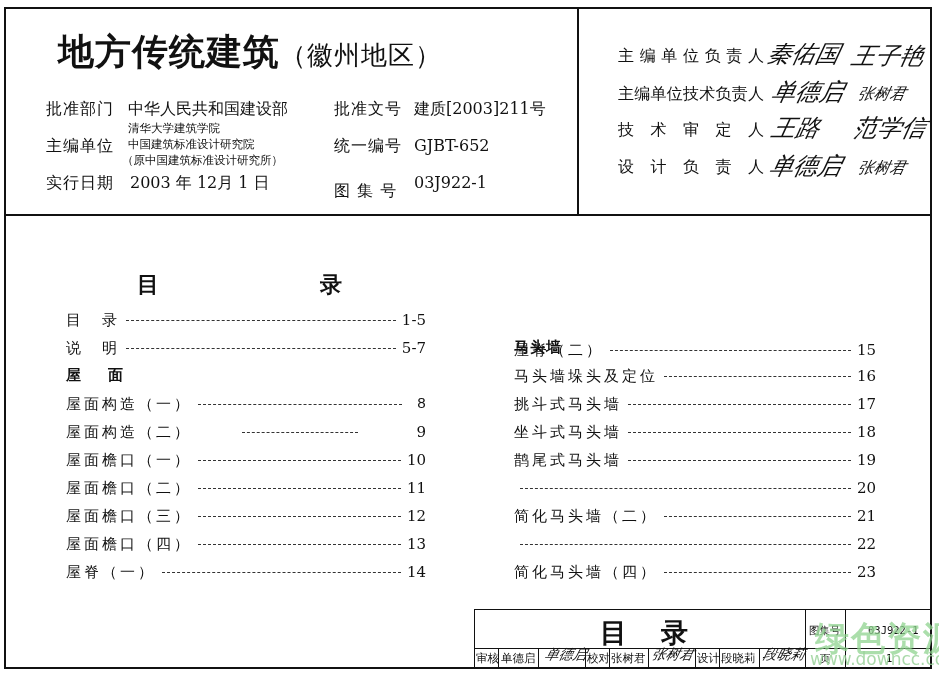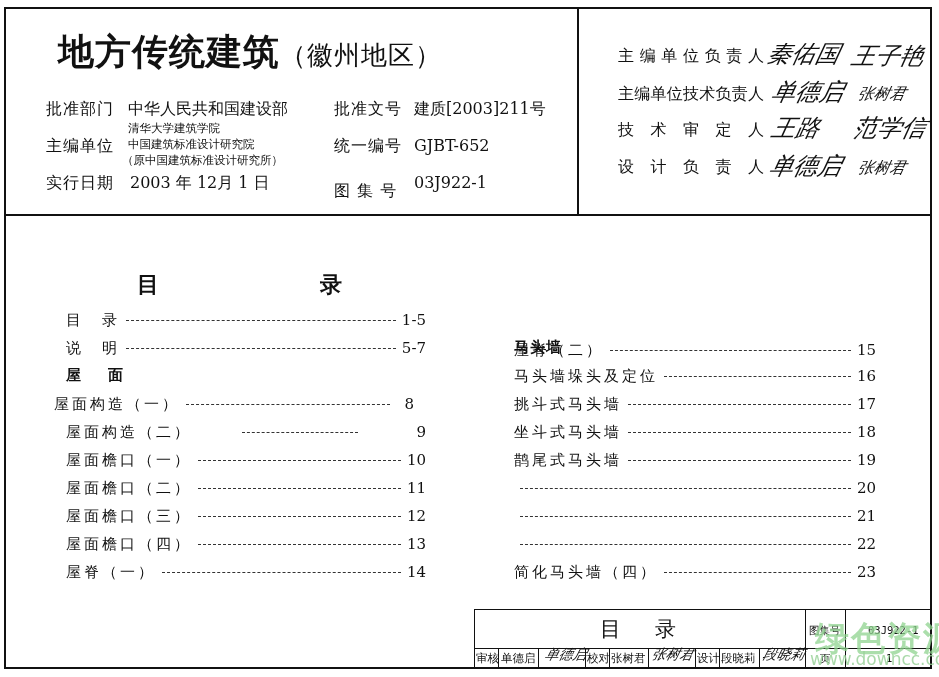--- a/index.html
+++ b/index.html
@@ -26,21 +26,21 @@
   .toc-heading-right { position: absolute; left: 320px; top: 270px; font-family: "DejaVu Sans", sans-serif; font-size: 22px; font-weight: bold; }
   .toc-row { position: absolute; height: 20px; font-size: 15px; white-space: nowrap; display: flex; align-items: center; }
   .toc-title { letter-spacing: 3px; }
   .toc-dots { flex: 1; border-bottom: 1.3px dashed #333; margin: 0 6px; height: 1px; align-self: center; }
   .toc-page { min-width: 18px; text-align: right; }
   .toc-section { position: absolute; font-size: 15px; font-weight: bold; font-family: "DejaVu Sans", sans-serif; letter-spacing: 6px; }
 
   .tb { position: absolute; left: 474px; top: 609px; width: 458px; height: 60px; border: 1.5px solid #111; border-right: none; }
   .tb-hline { position: absolute; left: 474px; top: 648px; width: 331px; height: 1px; background: #111; }
   .tb-v { position: absolute; width: 1px; background: #111; }
-  .tb-title { position: absolute; left: 600px; top: 615px; font-family: "DejaVu Sans", sans-serif; font-size: 21px; font-weight: normal; letter-spacing: 34px; }
+  .tb-title { position: absolute; left: 600px; top: 615px; font-family: "DejaVu Sans", sans-serif; font-size: 27px; font-weight: bold; letter-spacing: 34px; }
   .tb-cell { position: absolute; font-size: 11.5px; white-space: nowrap; top: 651px; }
   .tb-sig { position: absolute; top: 646px; font-style: italic; font-size: 14px; transform: skewX(-14deg); white-space: nowrap; }
   .tb-right-label { position: absolute; font-size: 10.5px; white-space: nowrap; }
   .tb-right-value { position: absolute; font-size: 10.5px; white-space: nowrap; font-family: "DejaVu Sans Mono", monospace; }
 
   .watermark-cn { position: absolute; left: 815px; top: 616px; font-family: "DejaVu Sans", sans-serif; font-size: 34px; font-weight: bold; color: #8fd48f; opacity: 0.75; letter-spacing: 2px; white-space: nowrap; }
   .watermark-url { position: absolute; left: 810px; top: 649px; font-family: "DejaVu Sans", sans-serif; font-size: 17px; color: #9bd39b; opacity: 0.85; white-space: nowrap; }
 </style>
 </head>
 <body>
@@ -104,21 +104,21 @@
   <span class="toc-title">目　录</span>
   <span class="toc-dots"></span>
   <span class="toc-page">1-5</span>
 </div>
 <div class="toc-row" style="left:66px;top:338px;width:360px;">
   <span class="toc-title">说　明</span>
   <span class="toc-dots"></span>
   <span class="toc-page">5-7</span>
 </div>
 <div class="toc-section" style="left:66px;top:366px;">屋　面</div>
-<div class="toc-row" style="left:54px;top:394px;width:360px;">
+<div class="toc-row" style="left:66px;top:394px;width:360px;font-family:Liberation Mono, monospace;">
   <span class="toc-title">屋面构造（一）</span>
   <span class="toc-dots"></span>
   <span class="toc-page">8</span>
 </div>
 <div class="toc-row" style="left:66px;top:422px;width:360px;gap:44px;">
   <span class="toc-title">屋面构造（二）</span>
   <span class="toc-dots"></span>
   <span class="toc-page">9</span>
 </div>
 <div class="toc-row" style="left:66px;top:450px;width:360px;">
@@ -171,20 +171,21 @@
 <div class="toc-row" style="left:514px;top:450px;width:362px;">
   <span class="toc-title">鹊尾式马头墙</span>
   <span class="toc-dots"></span>
   <span class="toc-page">19</span>
 </div>
 <div class="toc-row" style="left:514px;top:478px;width:362px;">
   <span class="toc-dots"></span>
   <span class="toc-page">20</span>
 </div>
 <div class="toc-row" style="left:514px;top:506px;width:362px;">
+  <span class="toc-title">简化马头墙（二）</span>
   <span class="toc-dots"></span>
   <span class="toc-page">21</span>
 </div>
 <div class="toc-row" style="left:514px;top:534px;width:362px;">
   <span class="toc-dots"></span>
   <span class="toc-page">22</span>
 </div>
 <div class="toc-row" style="left:514px;top:562px;width:362px;">
   <span class="toc-title">简化马头墙（四）</span>
   <span class="toc-dots"></span>

